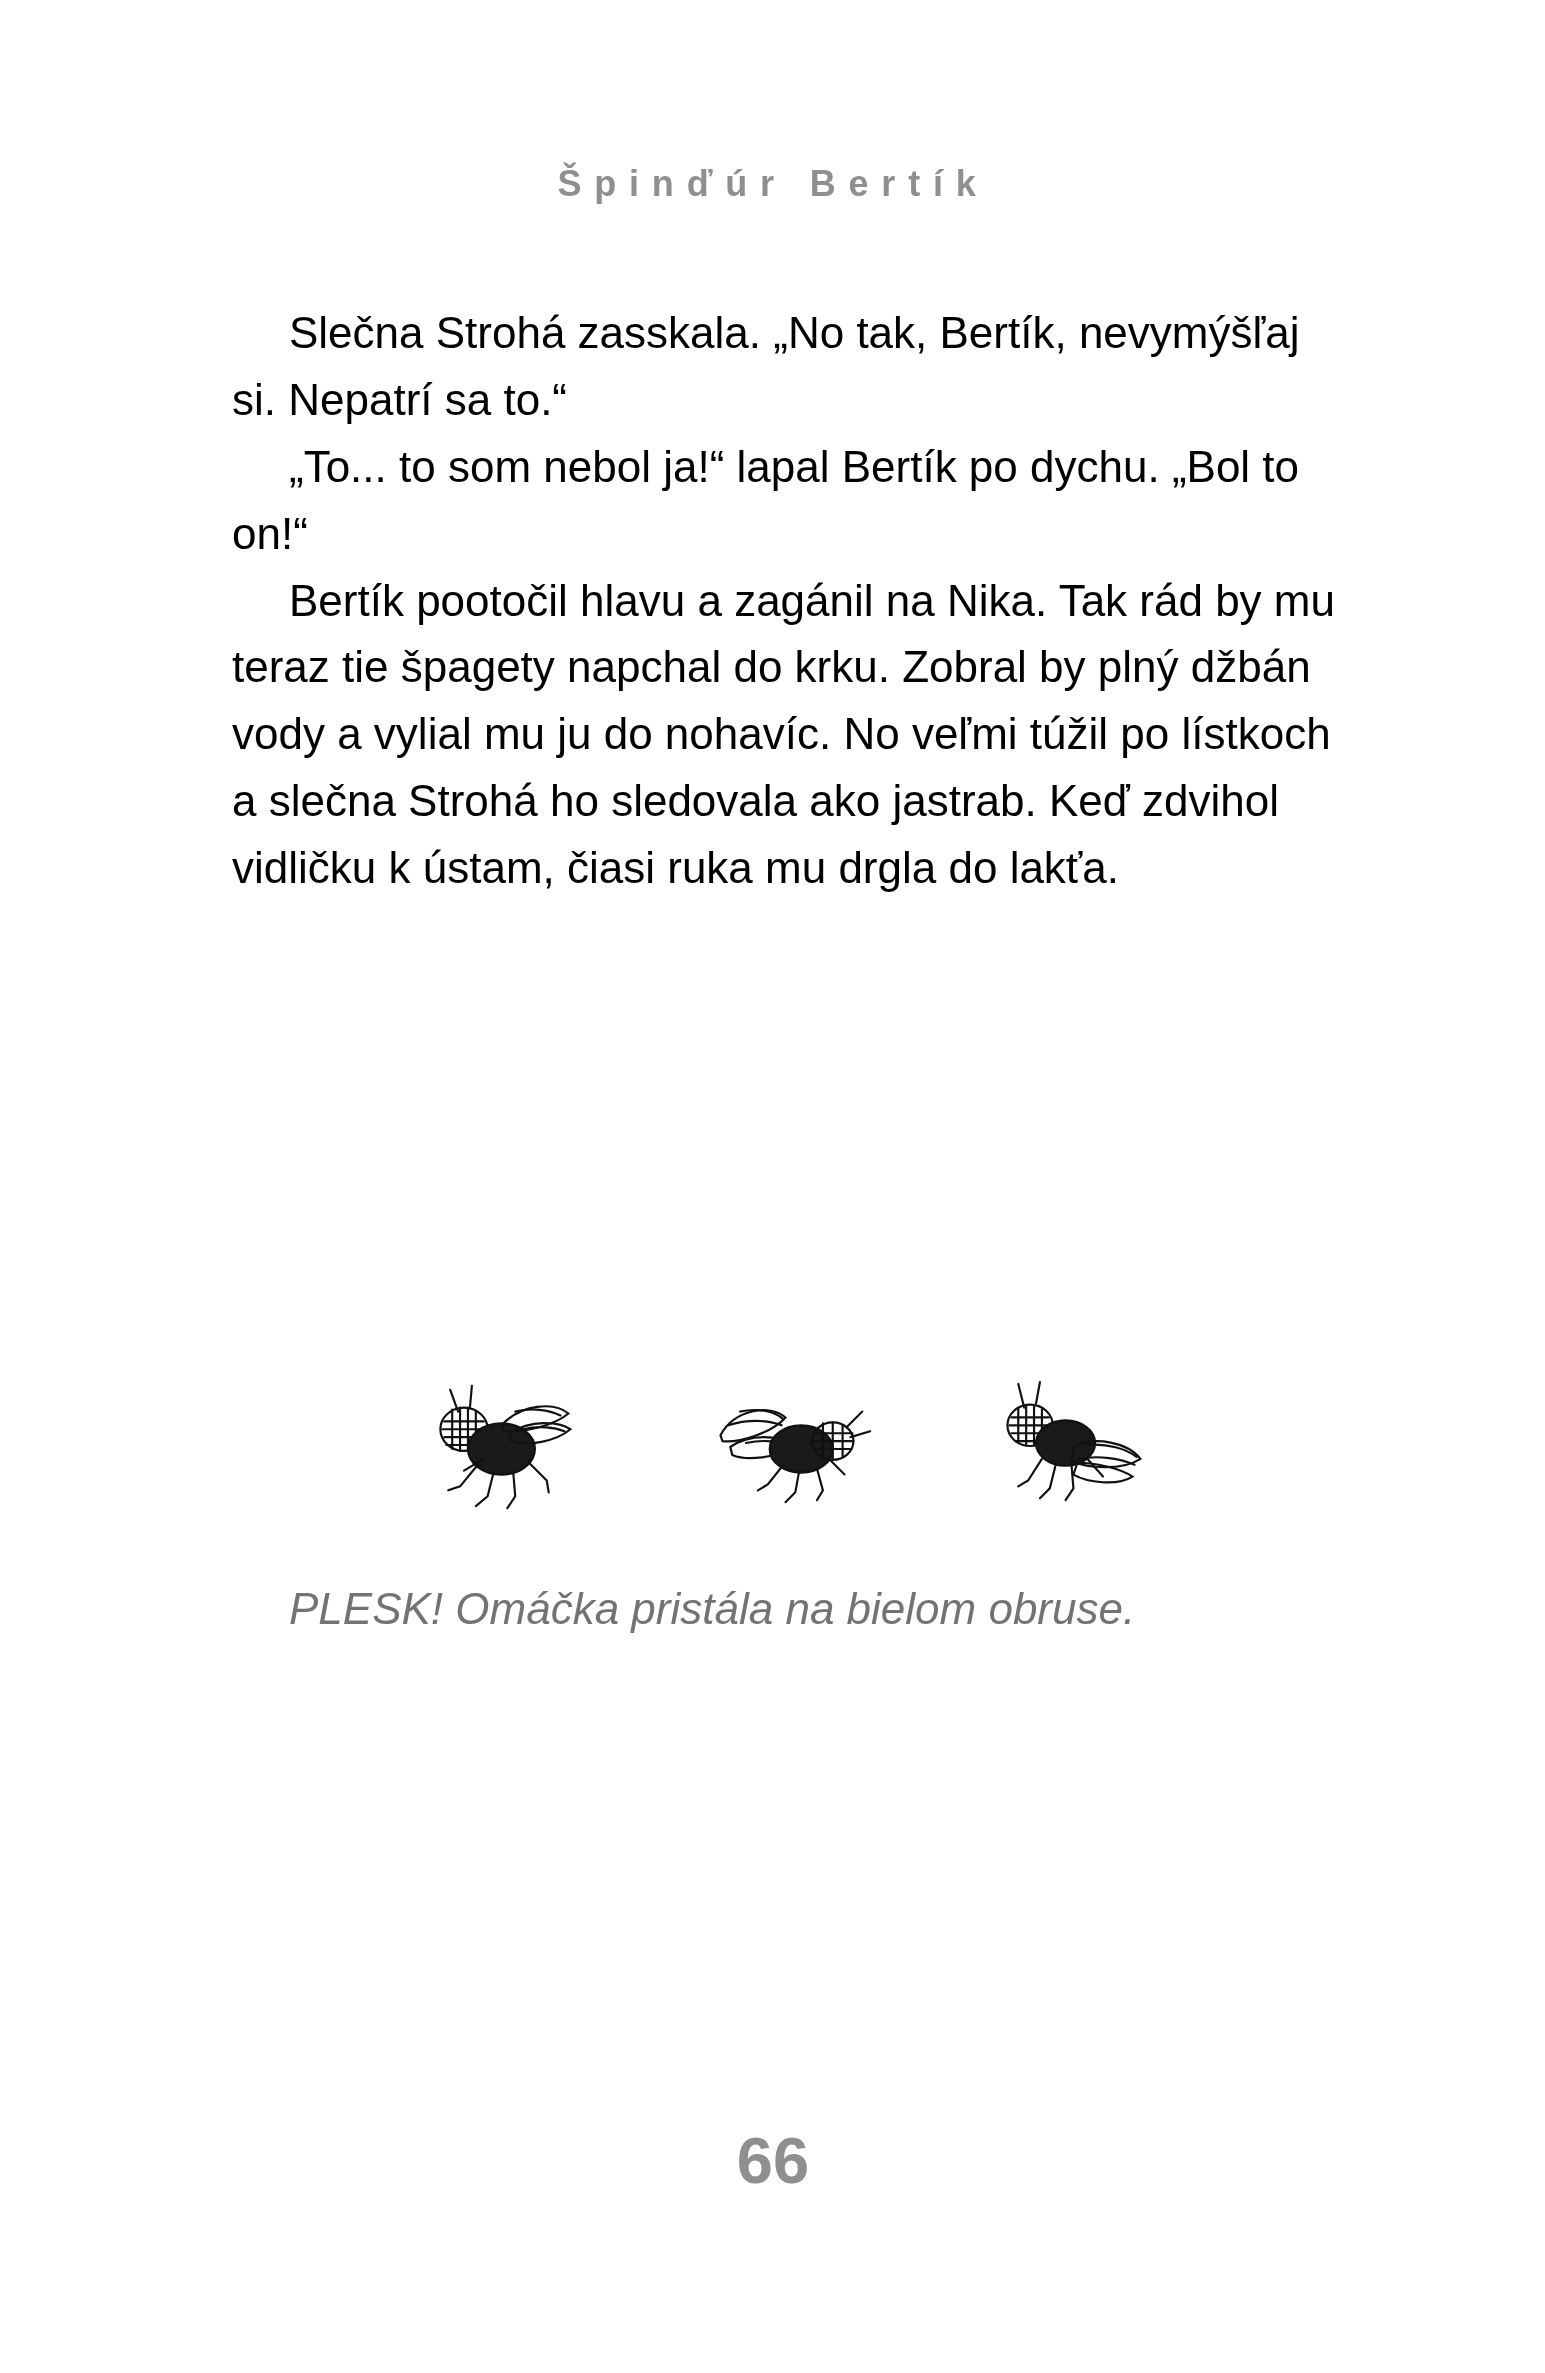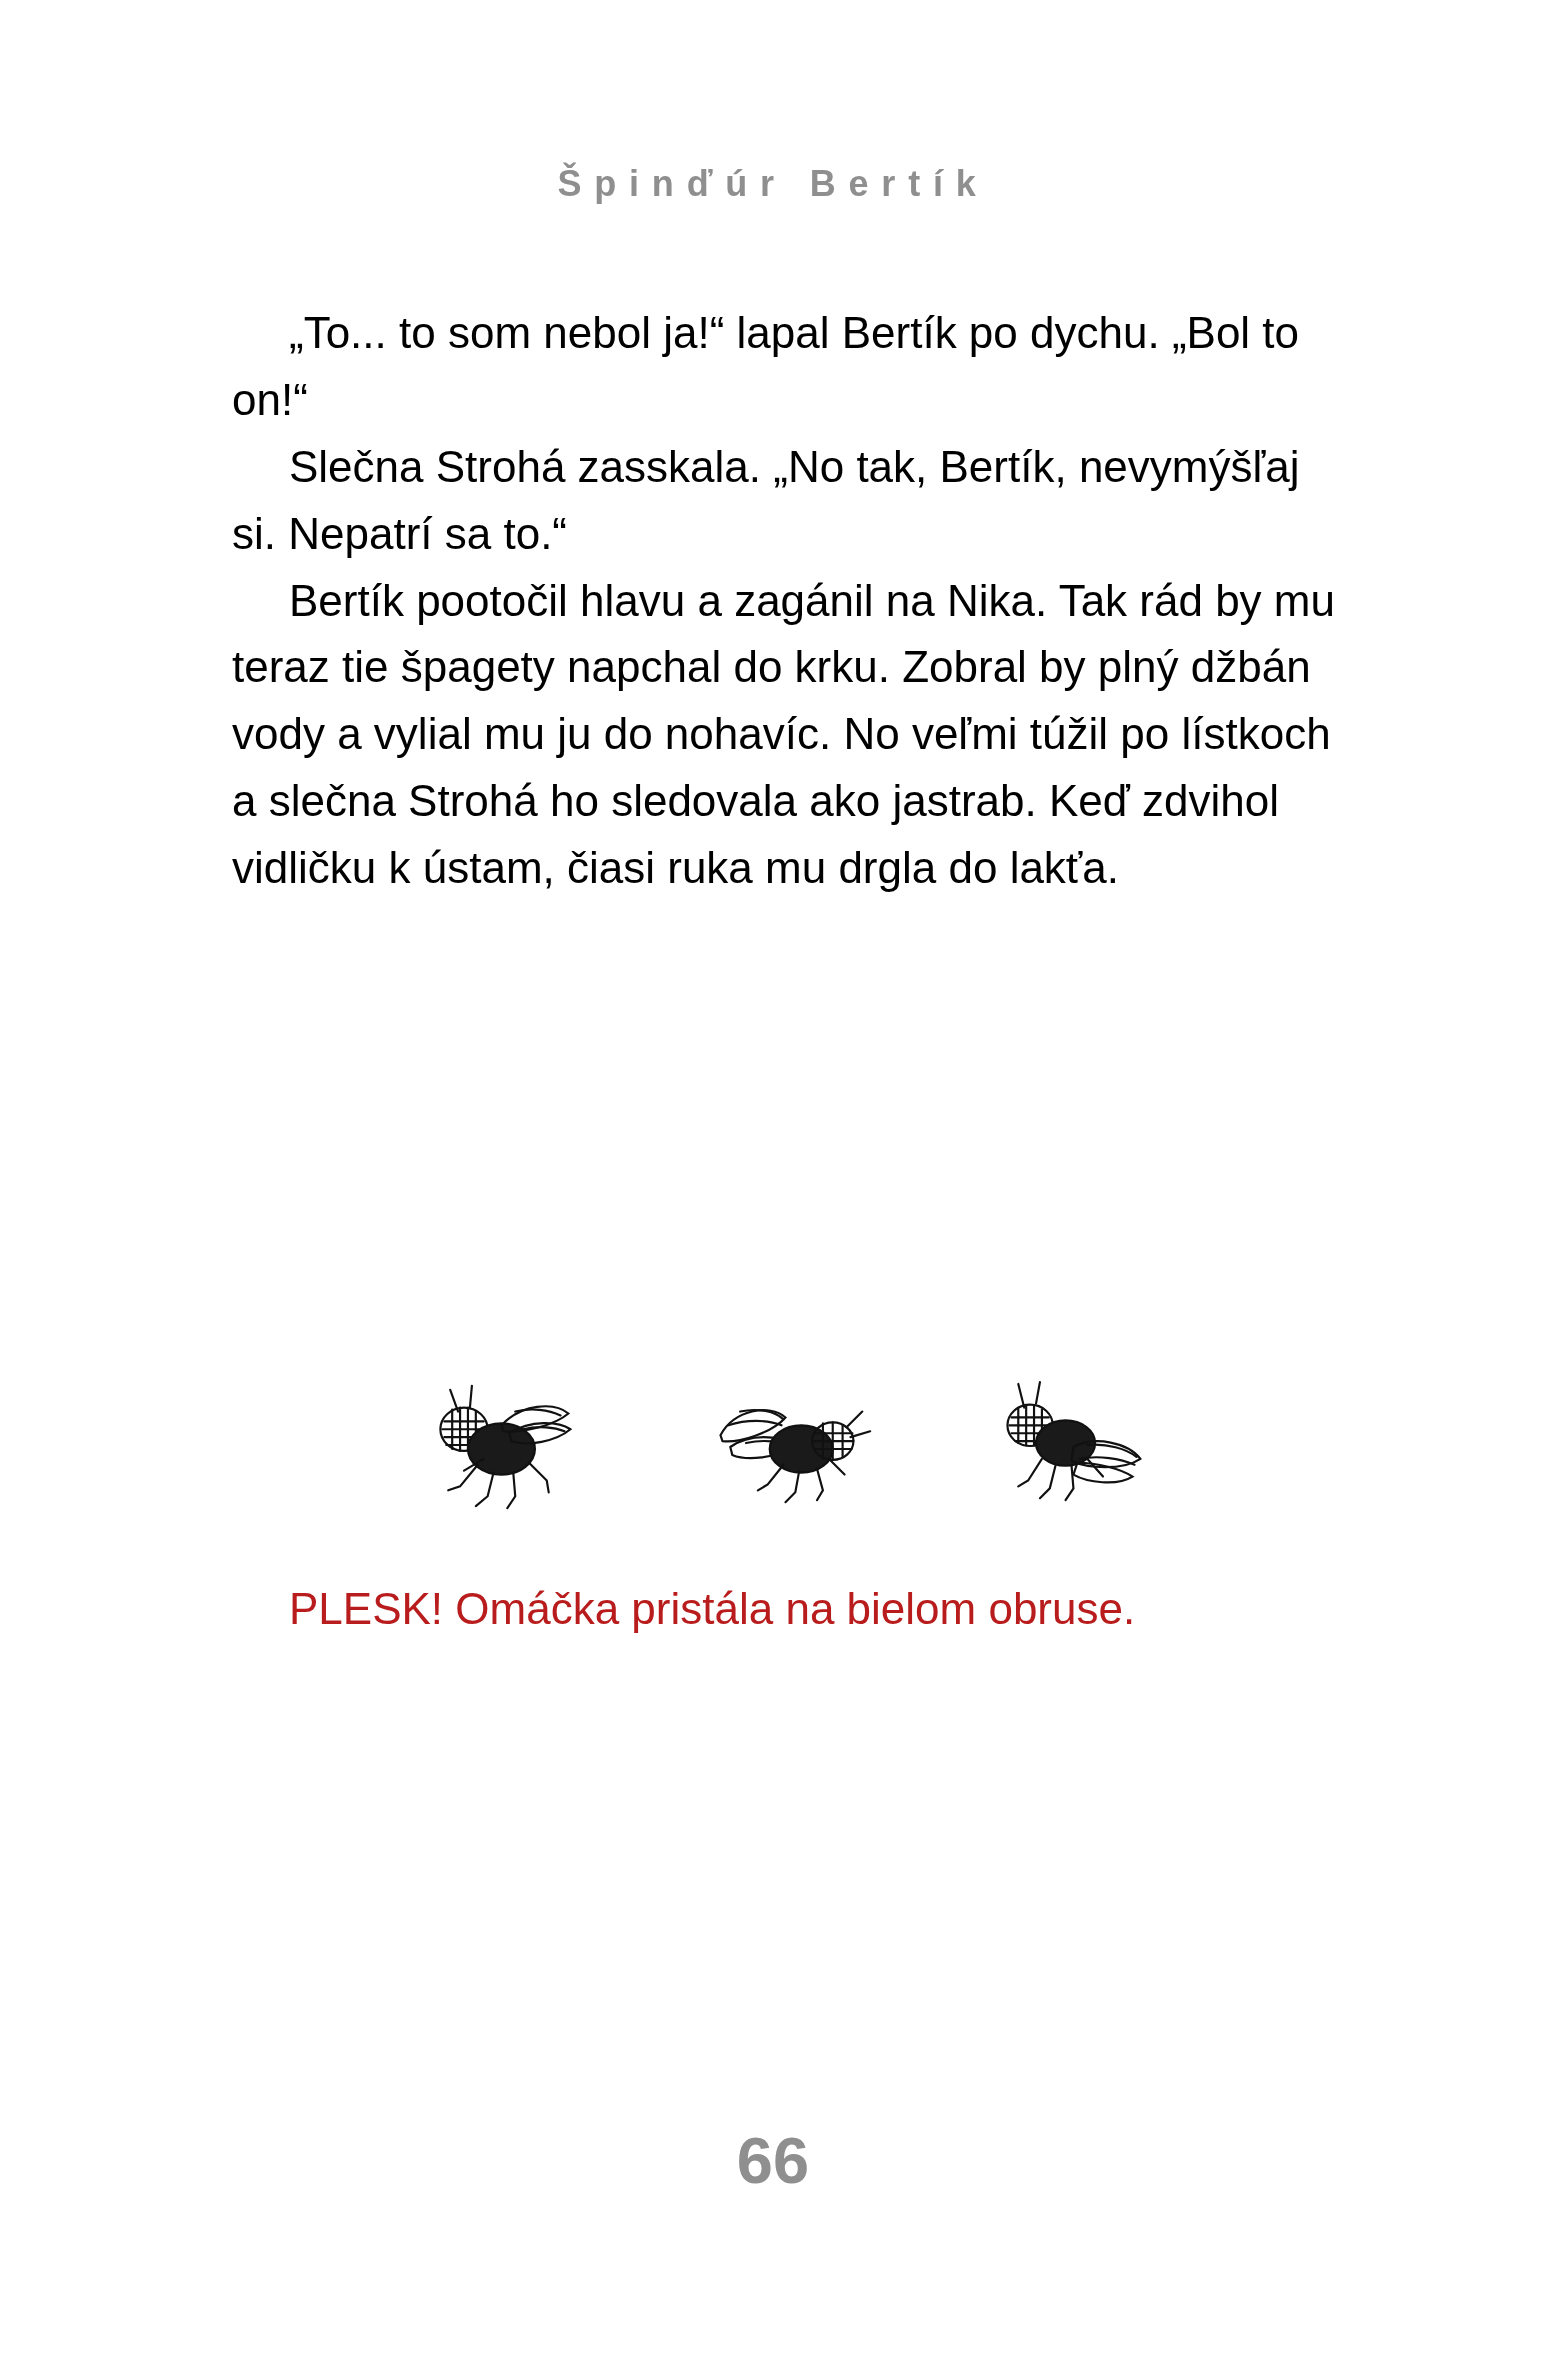--- a/index.html
+++ b/index.html
@@ -65,43 +65,44 @@
   .figure svg {
     display: block;
   }
   .body-text-2 {
     position: absolute;
     top: 1576px;
     left: 232px;
     width: 1103px;
     font-size: 44px;
     line-height: 1.52;
-    color: #b91c1c;
+    color: #737373;
+    font-style: italic;
   }
   .folio {
     position: absolute;
     top: 2123px;
     left: 0;
     width: 1546px;
     text-align: center;
     font-size: 65px;
     font-weight: bold;
     color: #8f8f8f;
   }
 </style>
 </head>
 <body>
 
 <div class="page">
 
   <div class="running-head">Špinďúr Bertík</div>
 
   <div class="body-text">
+    <p class="para"><span class="indent"></span><span>Slečna Strohá zasskala. „No tak, Bertík, nevymýšľaj si. Nepatrí sa to.“</span></p>
     <p class="para"><span class="indent"></span><span>„To... to som nebol ja!“ lapal Bertík po dychu. „Bol to on!“</span></p>
-    <p class="para"><span class="indent"></span><span>Slečna Strohá zasskala. „No tak, Bertík, nevymýšľaj si. Nepatrí sa to.“</span></p>
     <p class="para"><span class="indent"></span><span>Bertík pootočil hlavu a zagánil na Nika. Tak rád by mu teraz tie špagety napchal do krku. Zobral by plný džbán vody a vylial mu ju do nohavíc. No veľmi túžil po lístkoch a slečna Strohá ho sledovala ako jastrab. Keď zdvihol vidličku k ústam, čiasi ruka mu drgla do lakťa.</span></p>
   </div>
 
   <div class="figure">
 
     <svg width="197" height="158" viewBox="0 0 200 160">
       <g fill="none" stroke="#111111" stroke-width="2.2" stroke-linecap="round">
 
         <path d="M60 44 L52 22"></path>
         <path d="M72 40 L74 18"></path>

